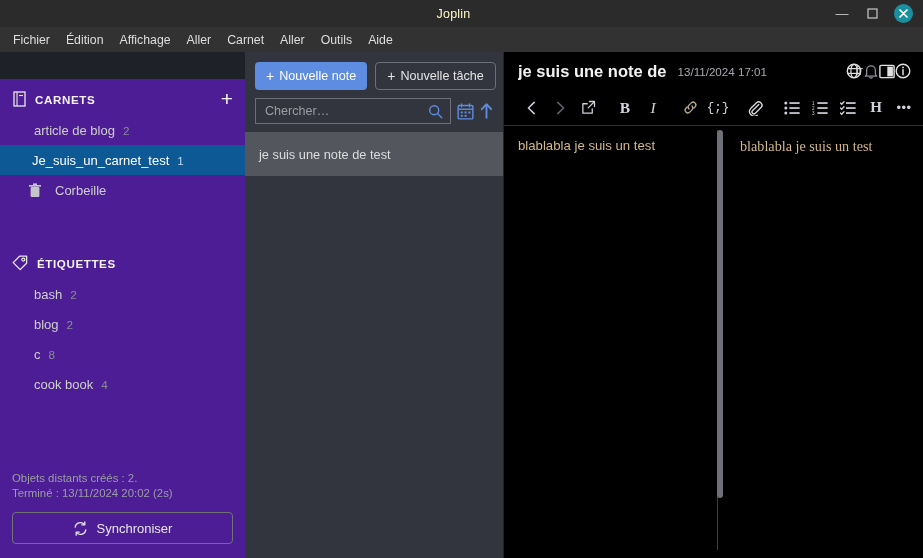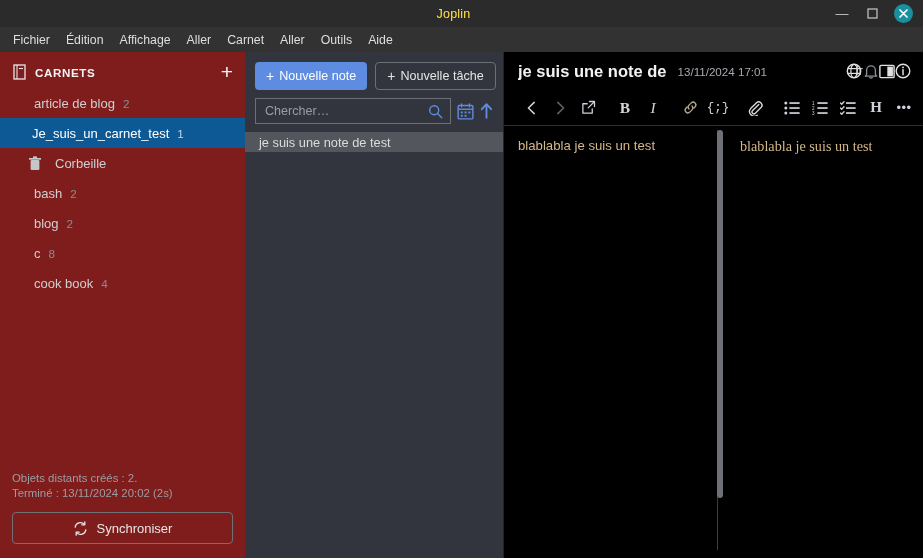--- a/index.html
+++ b/index.html
@@ -11,21 +11,21 @@
   }
   .app { position: relative; width: 923px; height: 558px; display: flex; flex-direction: column; }
 
   
   .titlebar {
     height: 27px; background: #2b2b2b; display: flex; align-items: center;
     position: relative; flex: 0 0 27px;
   }
   .titlebar-title {
     position: absolute; left: 0; right: 16px; text-align: center;
-    color: #fde047; font-size: 12.5px; letter-spacing: .2px;
+    color: #fef9c3; font-size: 12.5px; letter-spacing: .2px;
   }
   .win-controls { margin-left: auto; display: flex; align-items: center; gap: 14px; padding-right: 10px; }
   .win-btn { width: 16px; height: 16px; display: flex; align-items: center; justify-content: center; color: #c9c9c9; }
   .win-min { font-size: 13px; line-height: 6px; }
   .win-max svg { display: block; }
   .win-close {
     width: 19px; height: 19px; border-radius: 50%; background: #1a8f9e;
     color: #fff; font-size: 11px; font-weight: bold;
   }
 
@@ -36,22 +36,22 @@
   }
   .menu-item {
     color: #dedede; font-size: 12.3px; padding: 3px 8px; cursor: default; white-space: nowrap;
   }
 
   
   .body { flex: 1 1 auto; display: flex; min-height: 0; }
 
   
   .sidebar {
-    width: 245px; flex: 0 0 245px; background: #7f1d1d;
-    display: flex; flex-direction: column; position: relative;
+    width: 245px; flex: 0 0 245px; background: #4c1d95;
+    display: flex; flex-direction: column; position: relative; margin-top: 27px;
   }
   .section-header {
     display: flex; align-items: center; padding: 12px 12px 8px 12px; gap: 9px;
   }
   .section-header .sh-icon { color: #e8e8e8; display: flex; }
   .section-header .sh-label {
     color: #f2f2f2; font-size: 11.6px; font-weight: bold; letter-spacing: .6px;
   }
   .section-header .sh-plus {
     margin-left: auto; color: #f2f2f2; font-size: 21px; line-height: 14px; font-weight: 300;
@@ -95,21 +95,21 @@
     display: flex; align-items: center; padding: 0 7px 0 9px; background: transparent;
   }
   .search-input {
     flex: 1 1 auto; background: transparent; border: none; outline: none;
     color: #d9d9d9; font-size: 12.6px; font-family: inherit;
   }
   .search-input::placeholder { color: #9a9da3; }
   .icon-btn { display: flex; align-items: center; justify-content: center; cursor: pointer; }
   .nl-items { flex: 1 1 auto; overflow: hidden; }
   .nl-item {
-    height: 20px; display: flex; align-items: center; padding-left: 14px;
+    height: 44px; display: flex; align-items: center; padding-left: 14px;
     color: #dcdcdc; font-size: 12.8px; cursor: default;
   }
   .nl-item.selected { background: #53565c; }
 
   
   .editor { flex: 1 1 auto; background: #000000; display: flex; flex-direction: column; min-width: 0; }
   .note-header { display: flex; align-items: center; height: 38px; padding: 0 12px 0 14px; gap: 9px; }
   .note-title {
     color: #f2f2f2; font-size: 16.5px; font-weight: bold; white-space: nowrap;
     overflow: hidden; max-width: 178px; flex: 0 0 auto;
@@ -219,20 +219,29 @@
         <span class="row-icon">
           <svg width="14" height="15" viewBox="0 0 14 15" style="color:#c4c6c9">
             <rect x="2.6" y="4" width="8.8" height="10" rx="1" fill="currentColor"></rect>
             <rect x="1" y="2" width="12" height="1.7" fill="currentColor"></rect>
             <rect x="5" y="0.4" width="4" height="1.6" fill="currentColor"></rect>
           </svg>
         </span>
         <span class="row-label">Corbeille</span>
       </div>
 
+      <div class="section-header tags-header">
+        <span class="sh-icon">
+          <svg width="16" height="16" viewBox="0 0 16 16">
+            <path d="M1.2 7.6 L7.6 1.2 L14.6 1.2 L14.6 8.2 L8.2 14.6 Z" fill="none" stroke="currentColor" stroke-width="1.3" stroke-linejoin="round"></path>
+            <circle cx="11.3" cy="4.6" r="1.5" fill="none" stroke="currentColor" stroke-width="1.2"></circle>
+          </svg>
+        </span>
+        <span class="sh-label">ÉTIQUETTES</span>
+      </div>
 
       <div class="nav-row" style="padding-left:34px">
         <span class="row-label">bash</span>
         <span class="row-count">2</span>
       </div>
       <div class="nav-row" style="padding-left:34px">
         <span class="row-label">blog</span>
         <span class="row-count">2</span>
       </div>
       <div class="nav-row" style="padding-left:34px">

